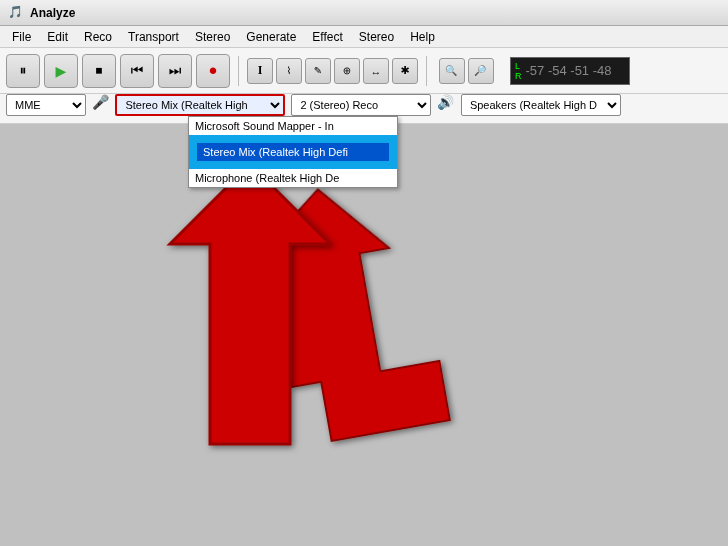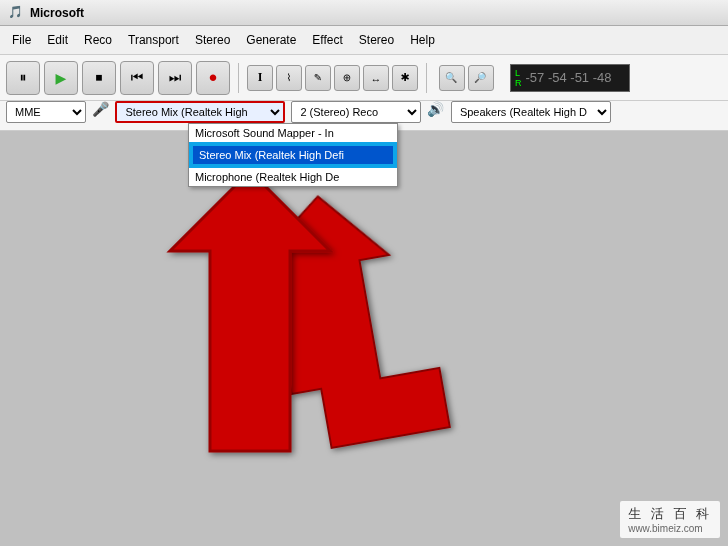--- a/index.html
+++ b/index.html
@@ -12,21 +12,21 @@
       height: 26px; padding: 0 8px;
       border-bottom: 1px solid #aaa;
     }
     #title-bar .app-icon { width: 16px; height: 16px; margin-right: 6px; }
     #title-bar .title-text { font-size: 12px; font-weight: bold; color: #000; }
 
     
     #menu-bar {
       display: flex; align-items: center;
       background: #f0f0f0;
-      height: 29px;
+      height: 22px;
       border-bottom: 1px solid #ccc;
       padding: 4px 4px;
     }
     .menu-item {
       padding: 2px 8px;
       cursor: pointer;
       font-size: 12px;
       color: #000;
       border-radius: 2px;
     }
@@ -109,21 +109,21 @@
       font-size: 11px;
       color: #000;
       cursor: pointer;
       white-space: nowrap;
       overflow: hidden;
       text-overflow: ellipsis;
     }
     .dropdown-item.selected {
       background: #0055cc;
       color: #fff;
-      border: 4px solid #0ea5e9;
+      border: 8px solid #0ea5e9;
     }
 
     
     #ruler {
       background: #ddd;
       height: 22px;
       border-bottom: 1px solid #bbb;
       display: flex; align-items: center;
       padding: 0 10px;
       font-size: 10px;
@@ -165,21 +165,21 @@
       background: #e8f0ff !important;
     }
   </style>
 </head>
 <body>
 
 <div class="flex-col" style="height:546px;">
 
   <div id="title-bar">
     <span class="app-icon">🎵</span>
-    <span class="title-text">Microsoft</span>
+    <span class="title-text">Analyze</span>
   </div>
 
   <div id="menu-bar">
   <div class="menu-item">File</div>
       <div class="menu-item">Edit</div>
       <div class="menu-item">Reco</div>
       <div class="menu-item">Transport</div>
       <div class="menu-item">Stereo</div>
       <div class="menu-item">Generate</div>
       <div class="menu-item">Effect</div>
@@ -222,21 +222,21 @@
     <select class="device-select device-select-sm">
       <option>MME</option>
     </select>
 
     <span class="mic-icon">🎤</span>
 
     <select class="device-select device-select-wide select-highlighted" style="width:170px;">
       <option>Stereo Mix (Realtek High</option>
     </select>
 
-    <select class="device-select" style="width:130px;">
+    <select class="device-select" style="width:140px;">
       <option>2 (Stereo) Reco</option>
     </select>
 
     <span class="spk-icon">🔊</span>
 
     <select class="device-select" style="width:160px;">
       <option>Speakers (Realtek High D</option>
     </select>
 
     <div id="dropdown-overlay">
@@ -278,19 +278,15 @@
           160,80
           120,80
           120,280
           40,280
           40,80
           0,80
         " fill="#cc0000" stroke="#990000" stroke-width="3"></polygon>
       </g>
     </svg>
 
-    <div id="watermark">
-      <div style="font-size:13px; color:#333; letter-spacing:3px;">生 活 百 科</div>
-      <div style="font-size:10px; color:#666;">www.bimeiz.com</div>
-    </div>
   </div>
 
 </div>
 
 </body></html>

